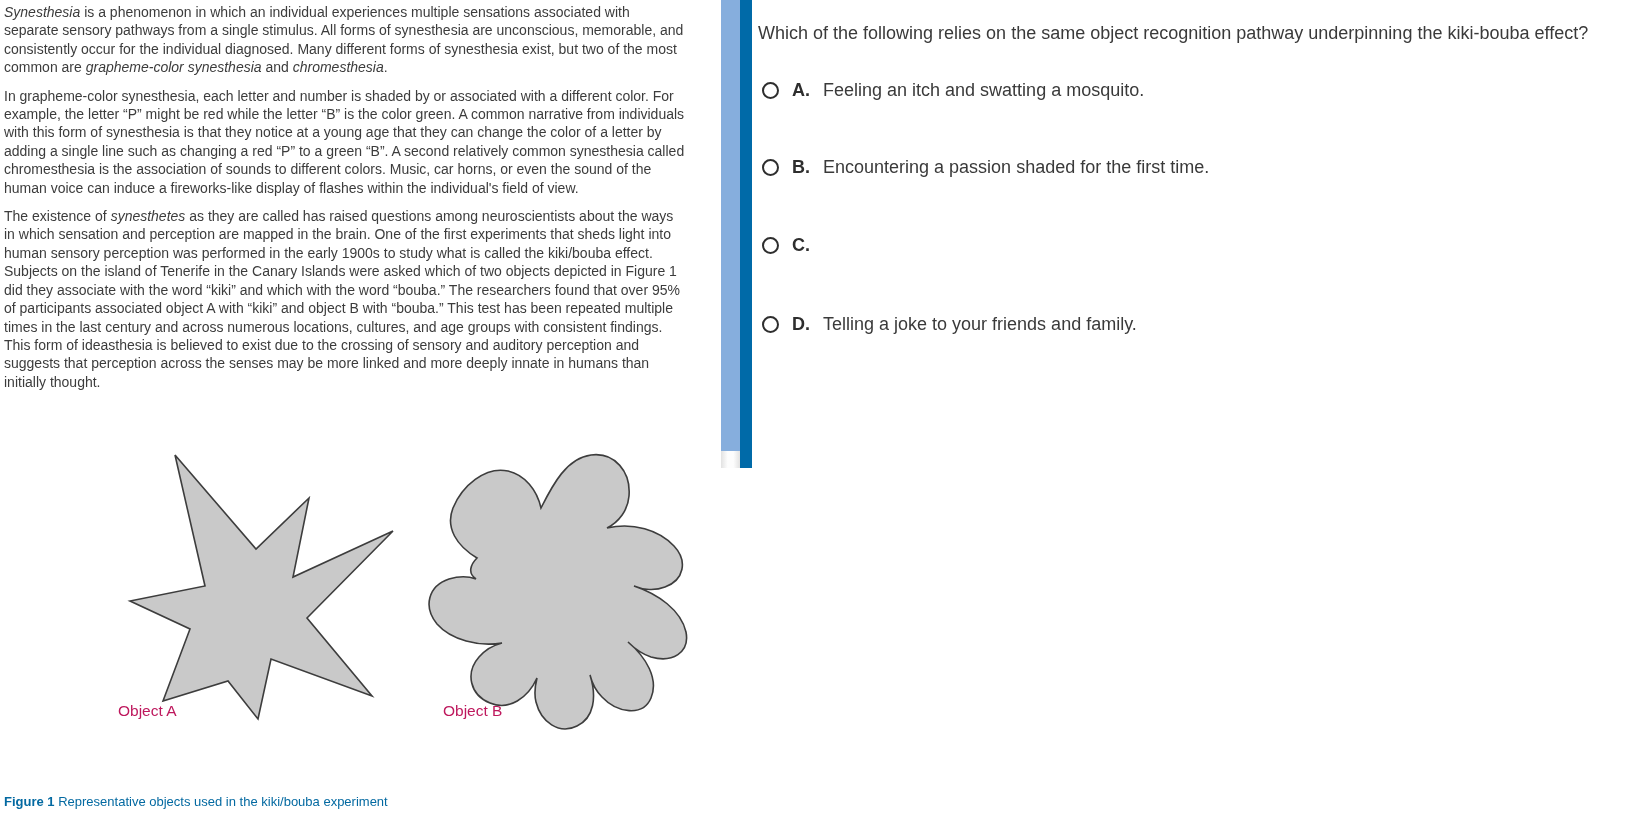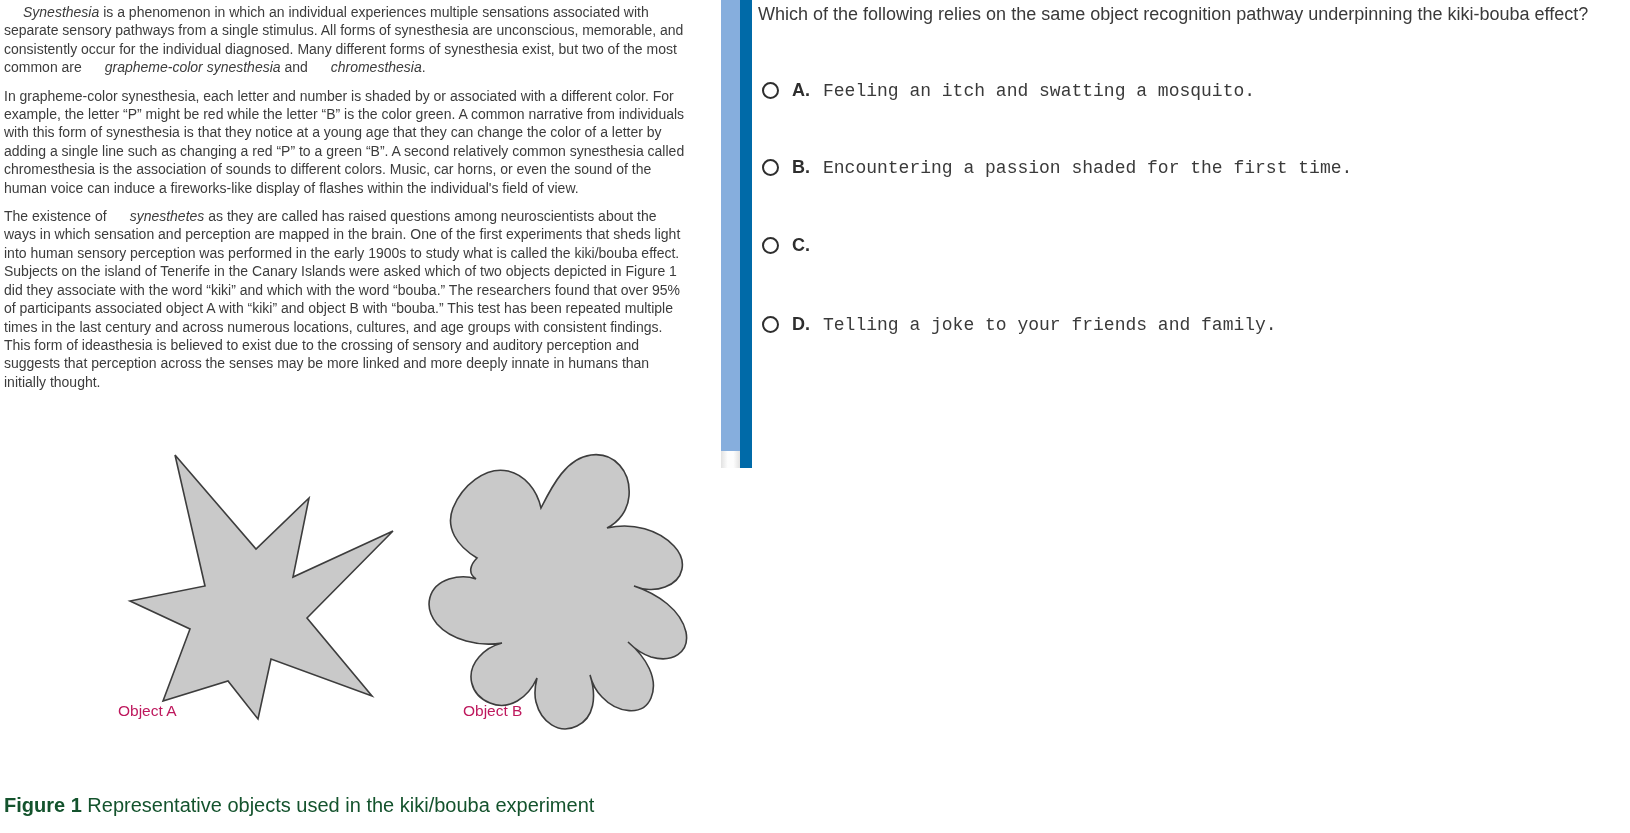--- a/index.html
+++ b/index.html
@@ -9,68 +9,68 @@
     font-family:"Liberation Sans", sans-serif;
   }
 
   
   .passage {
     position:absolute; left:4px; top:0; width:684px;
     font-size:14px; line-height:18.4px; padding-top:3px;
     color:#3c3c3c;
   }
   .passage p { margin:0 0 10px 0; }
-  .passage .it { font-style:italic;margin-left:19px; }
+  .passage .it { font-style:italic; }
 
   
   .figure-wrap { position:absolute; left:0; top:446px; width:710px; height:290px; }
   .shape-a { position:absolute; left:125px; top:7px; width:272px; height:268px; }
   .shape-b { position:absolute; left:405px; top:0px;  width:290px; height:284px; }
   .shape-fill { fill:#c9c9c9; stroke:#3d3d3d; stroke-width:1.6; stroke-linejoin:miter; }
   .blob-fill  { fill:#c9c9c9; stroke:#3d3d3d; stroke-width:1.6; }
   .obj-label {
     position:absolute; top:256px; font-size:15.5px; color:#be185d; white-space:nowrap;
   }
   .label-a { left:118px; }
-  .label-b { left:463px; }
+  .label-b { left:443px; }
 
   .caption {
-    position:absolute; left:4px; top:794px; font-size:20px; color:#14532d; white-space:nowrap;
+    position:absolute; left:4px; top:794px; font-size:13px; color:#0369a1; white-space:nowrap;
   }
   .caption b { font-weight:bold; }
 
   
   .scroll-track {
     position:absolute; left:721px; top:0; width:19px; height:468px;
     background:linear-gradient(90deg,#e2e2e2,#fdfdfd 35%,#fdfdfd 65%,#e2e2e2);
   }
   .scroll-thumb {
     position:absolute; left:0; top:0; width:19px; height:451px;
     background:#86aedd;
   }
   .divider {
     position:absolute; left:740px; top:0; width:12px; height:468px;
     background:#006aa8;
   }
 
   
   .question-panel { position:absolute; left:758px; top:0; width:872px; height:468px; }
   .question-text {
-    padding-top:2px; font-size:18px; line-height:25px; color:#3a3a3a; max-width:868px;
+    padding-top:21px; font-size:18px; line-height:25px; color:#3a3a3a; max-width:868px;
   }
   .option {
     position:absolute; left:0; display:flex; align-items:center; cursor:default;
   }
   .opt-a { top:80px; } .opt-b { top:157px; } .opt-c { top:235px; } .opt-d { top:314px; }
   .radio {
     width:17px; height:17px; box-sizing:border-box; border:2px solid #2e2e2e;
     border-radius:50%; background:#fff; margin-left:4px; margin-right:13px; flex:0 0 auto;
   }
   .opt-letter { font-weight:bold; font-size:18px; width:31px; flex:0 0 auto; color:#2e2e2e; }
-  .opt-text { font-size:18px; color:#3a3a3a; white-space:nowrap;font-family:Liberation Mono, monospace; }
+  .opt-text { font-size:18px; color:#3a3a3a; white-space:nowrap; }
 </style>
 </head>
 <body>
 
 <div class="passage">
   <p><span class="it">Synesthesia</span><span> is a phenomenon in which an individual experiences multiple sensations associated with separate sensory pathways from a single stimulus. All forms of synesthesia are unconscious, memorable, and consistently occur for the individual diagnosed. Many different forms of synesthesia exist, but two of the most common are </span><span class="it">grapheme-color synesthesia</span><span> and </span><span class="it">chromesthesia</span><span>.</span></p>
 
   <p>In grapheme-color synesthesia, each letter and number is shaded by or associated with a different color. For example, the letter “P” might be red while the letter “B” is the color green. A common narrative from individuals with this form of synesthesia is that they notice at a young age that they can change the color of a letter by adding a single line such as changing a red “P” to a green “B”. A second relatively common synesthesia called chromesthesia is the association of sounds to different colors. Music, car horns, or even the sound of the human voice can induce a fireworks-like display of flashes within the individual's field of view.</p>
 
   <p><span>The existence of </span><span class="it">synesthetes</span><span> as they are called has raised questions among neuroscientists about the ways in which sensation and perception are mapped in the brain. One of the first experiments that sheds light into human sensory perception was performed in the early 1900s to study what is called the kiki/bouba effect. Subjects on the island of Tenerife in the Canary Islands were asked which of two objects depicted in Figure 1 did they associate with the word “kiki” and which with the word “bouba.” The researchers found that over 95% of participants associated object A with “kiki” and object B with “bouba.” This test has been repeated multiple times in the last century and across numerous locations, cultures, and age groups with consistent findings. This form of ideasthesia is believed to exist due to the crossing of sensory and auditory perception and suggests that perception across the senses may be more linked and more deeply innate in humans than initially thought.</span></p>

